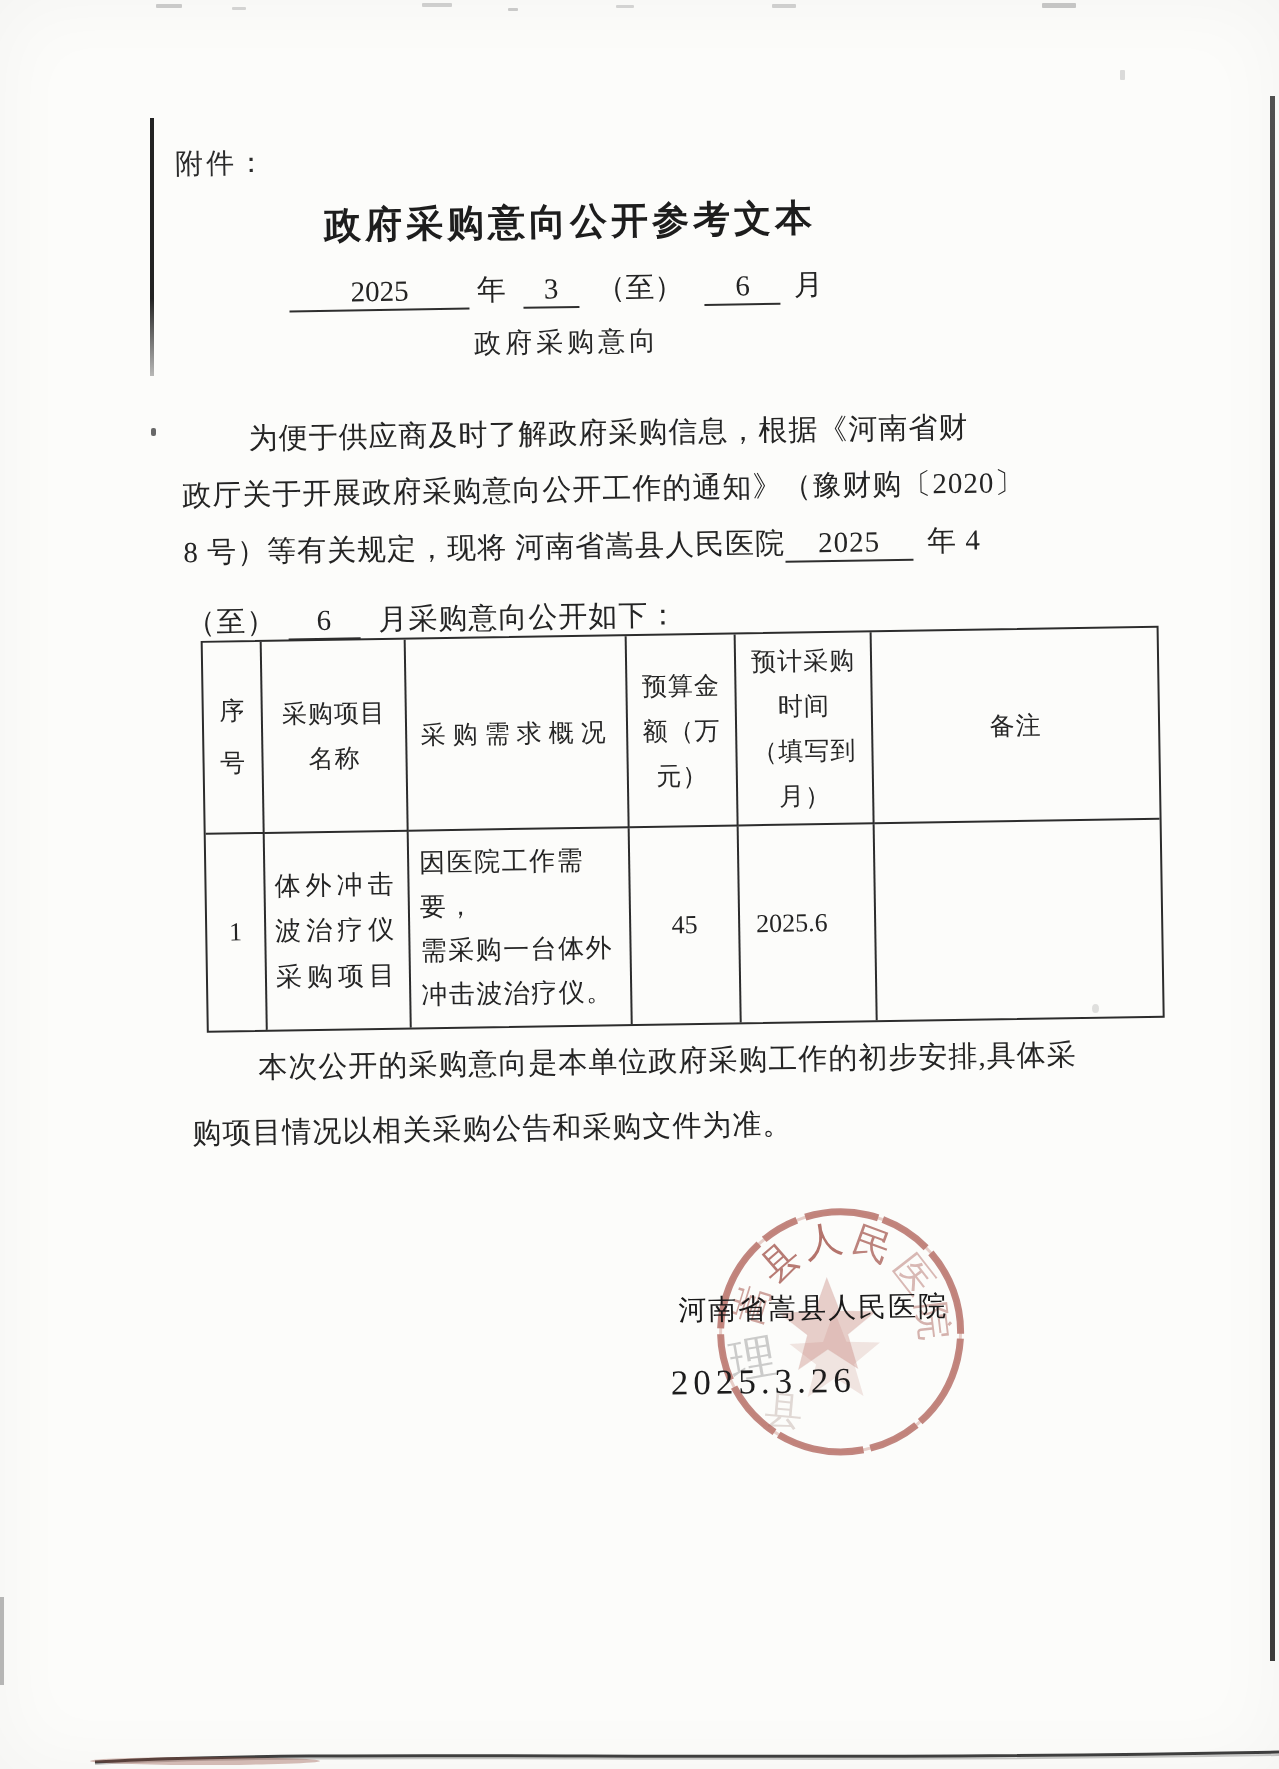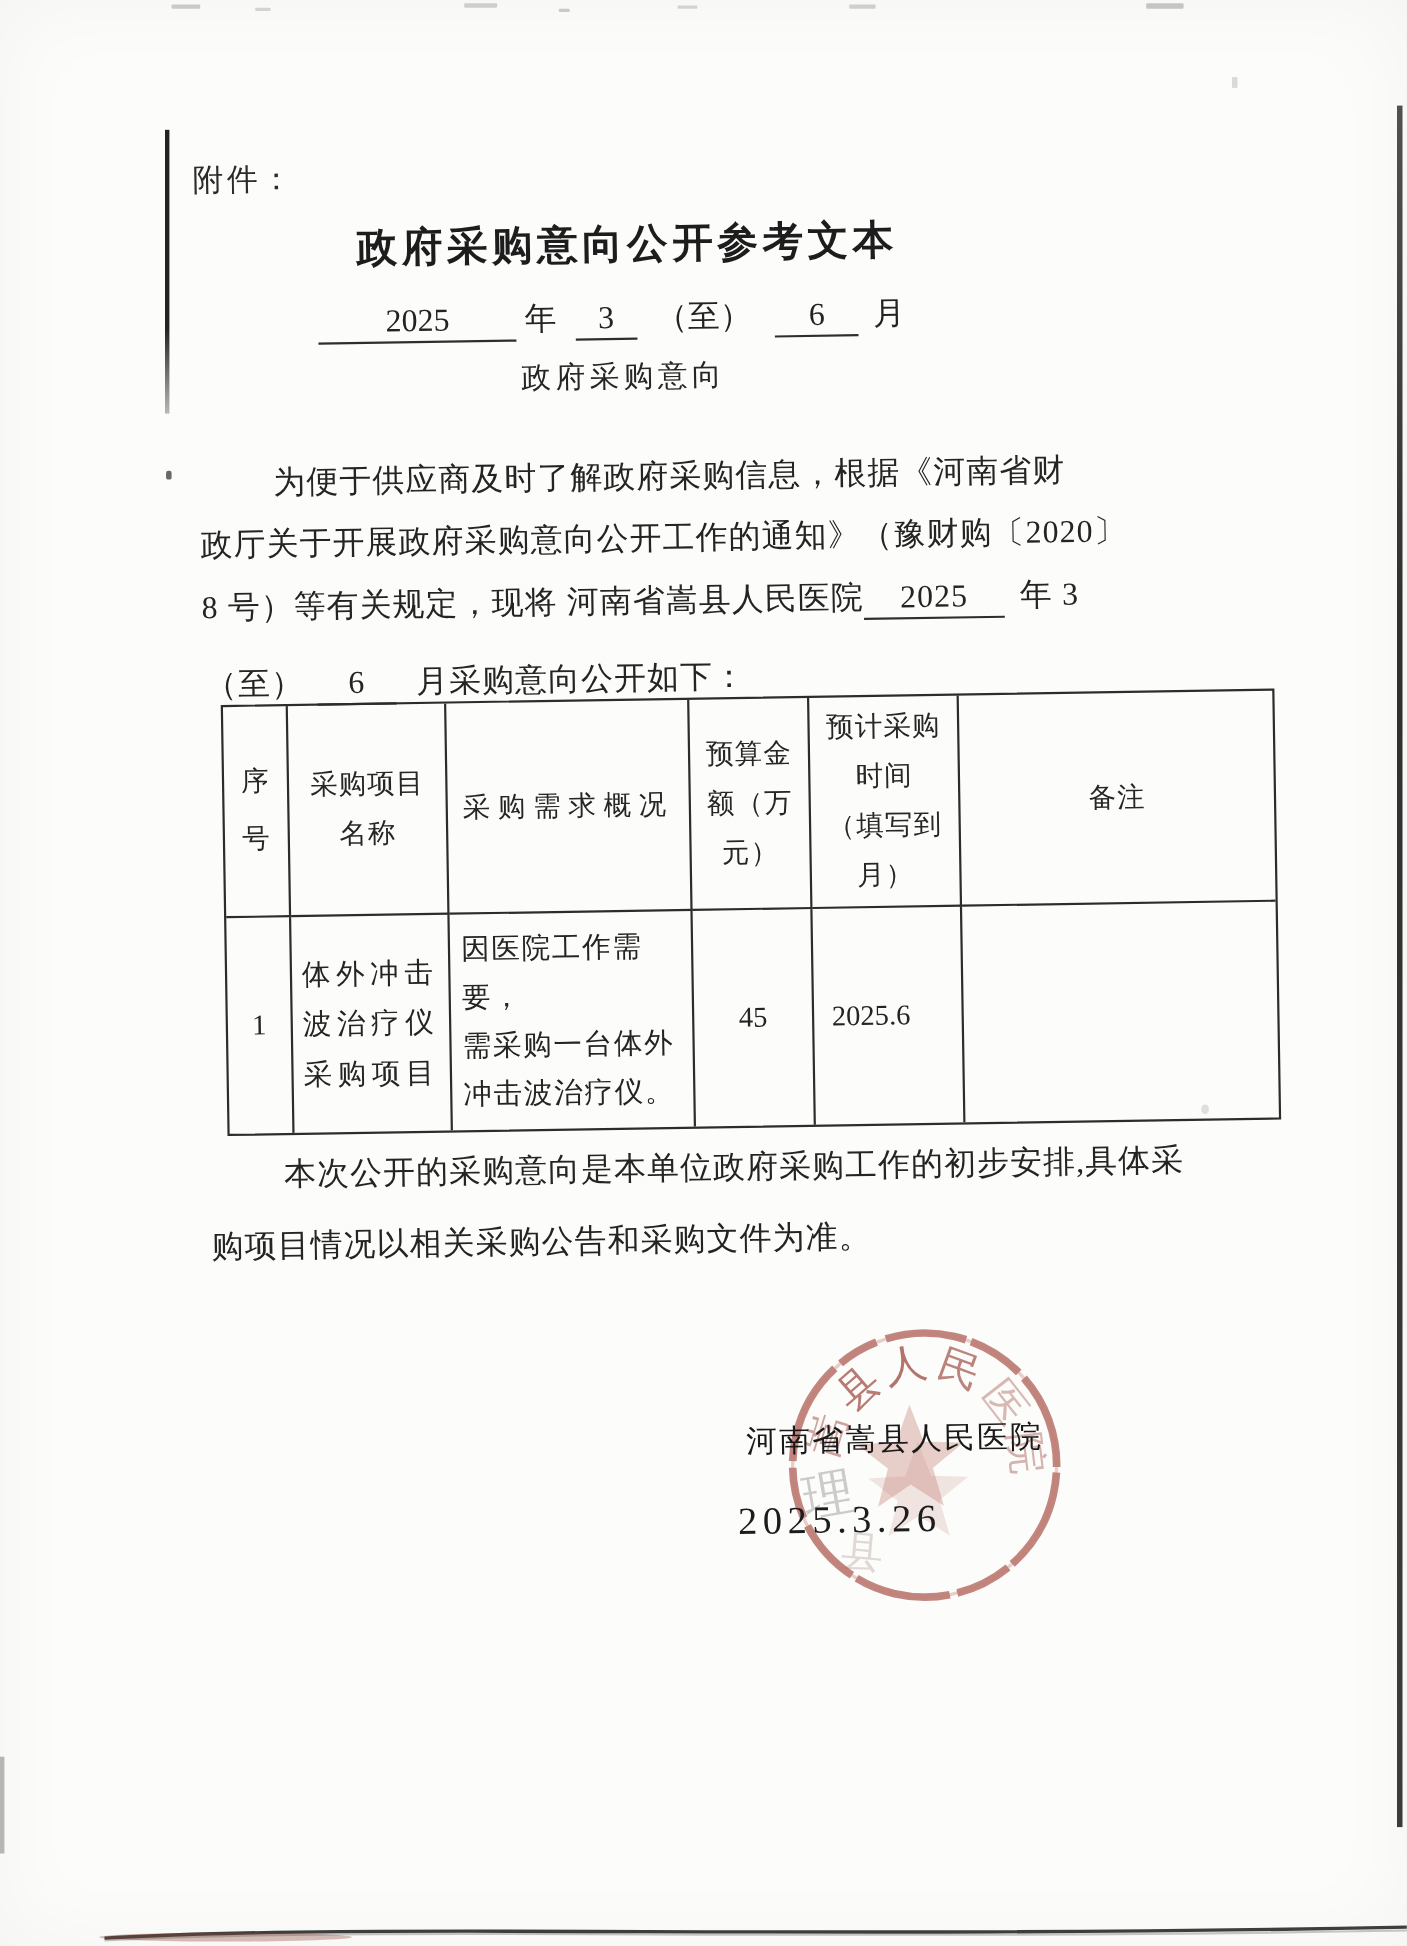--- a/index.html
+++ b/index.html
@@ -82,21 +82,21 @@
       <span>（至）</span>
       <span class="u u-m2">6</span>
       <span>月</span>
     </div>
 
     <div class="abs subtitle">政府采购意向</div>
 
     <div class="abs bodyline bl1">为便于供应商及时了解政府采购信息，根据《河南省财</div>
     <div class="abs bodyline bl2">政厅关于开展政府采购意向公开工作的通知》（豫财购〔2020〕</div>
     <div class="abs bodyline bl3">
-      <span>8 号）等有关规定，现将 河南省嵩县人民医院</span><span class="bl-u">2025</span><span>年 3</span>
+      <span>8 号）等有关规定，现将 河南省嵩县人民医院</span><span class="bl-u">2025</span><span>年 4</span>
     </div>
     <div class="abs bodyline bl4">
       <span>（至）</span><span class="bl-u">6</span><span>月采购意向公开如下：</span>
     </div>
 
     <div class="abs ptable">
       <div class="cell hcell h-seq">序
 号</div>
       <div class="cell hcell">采购项目
 名称</div>

